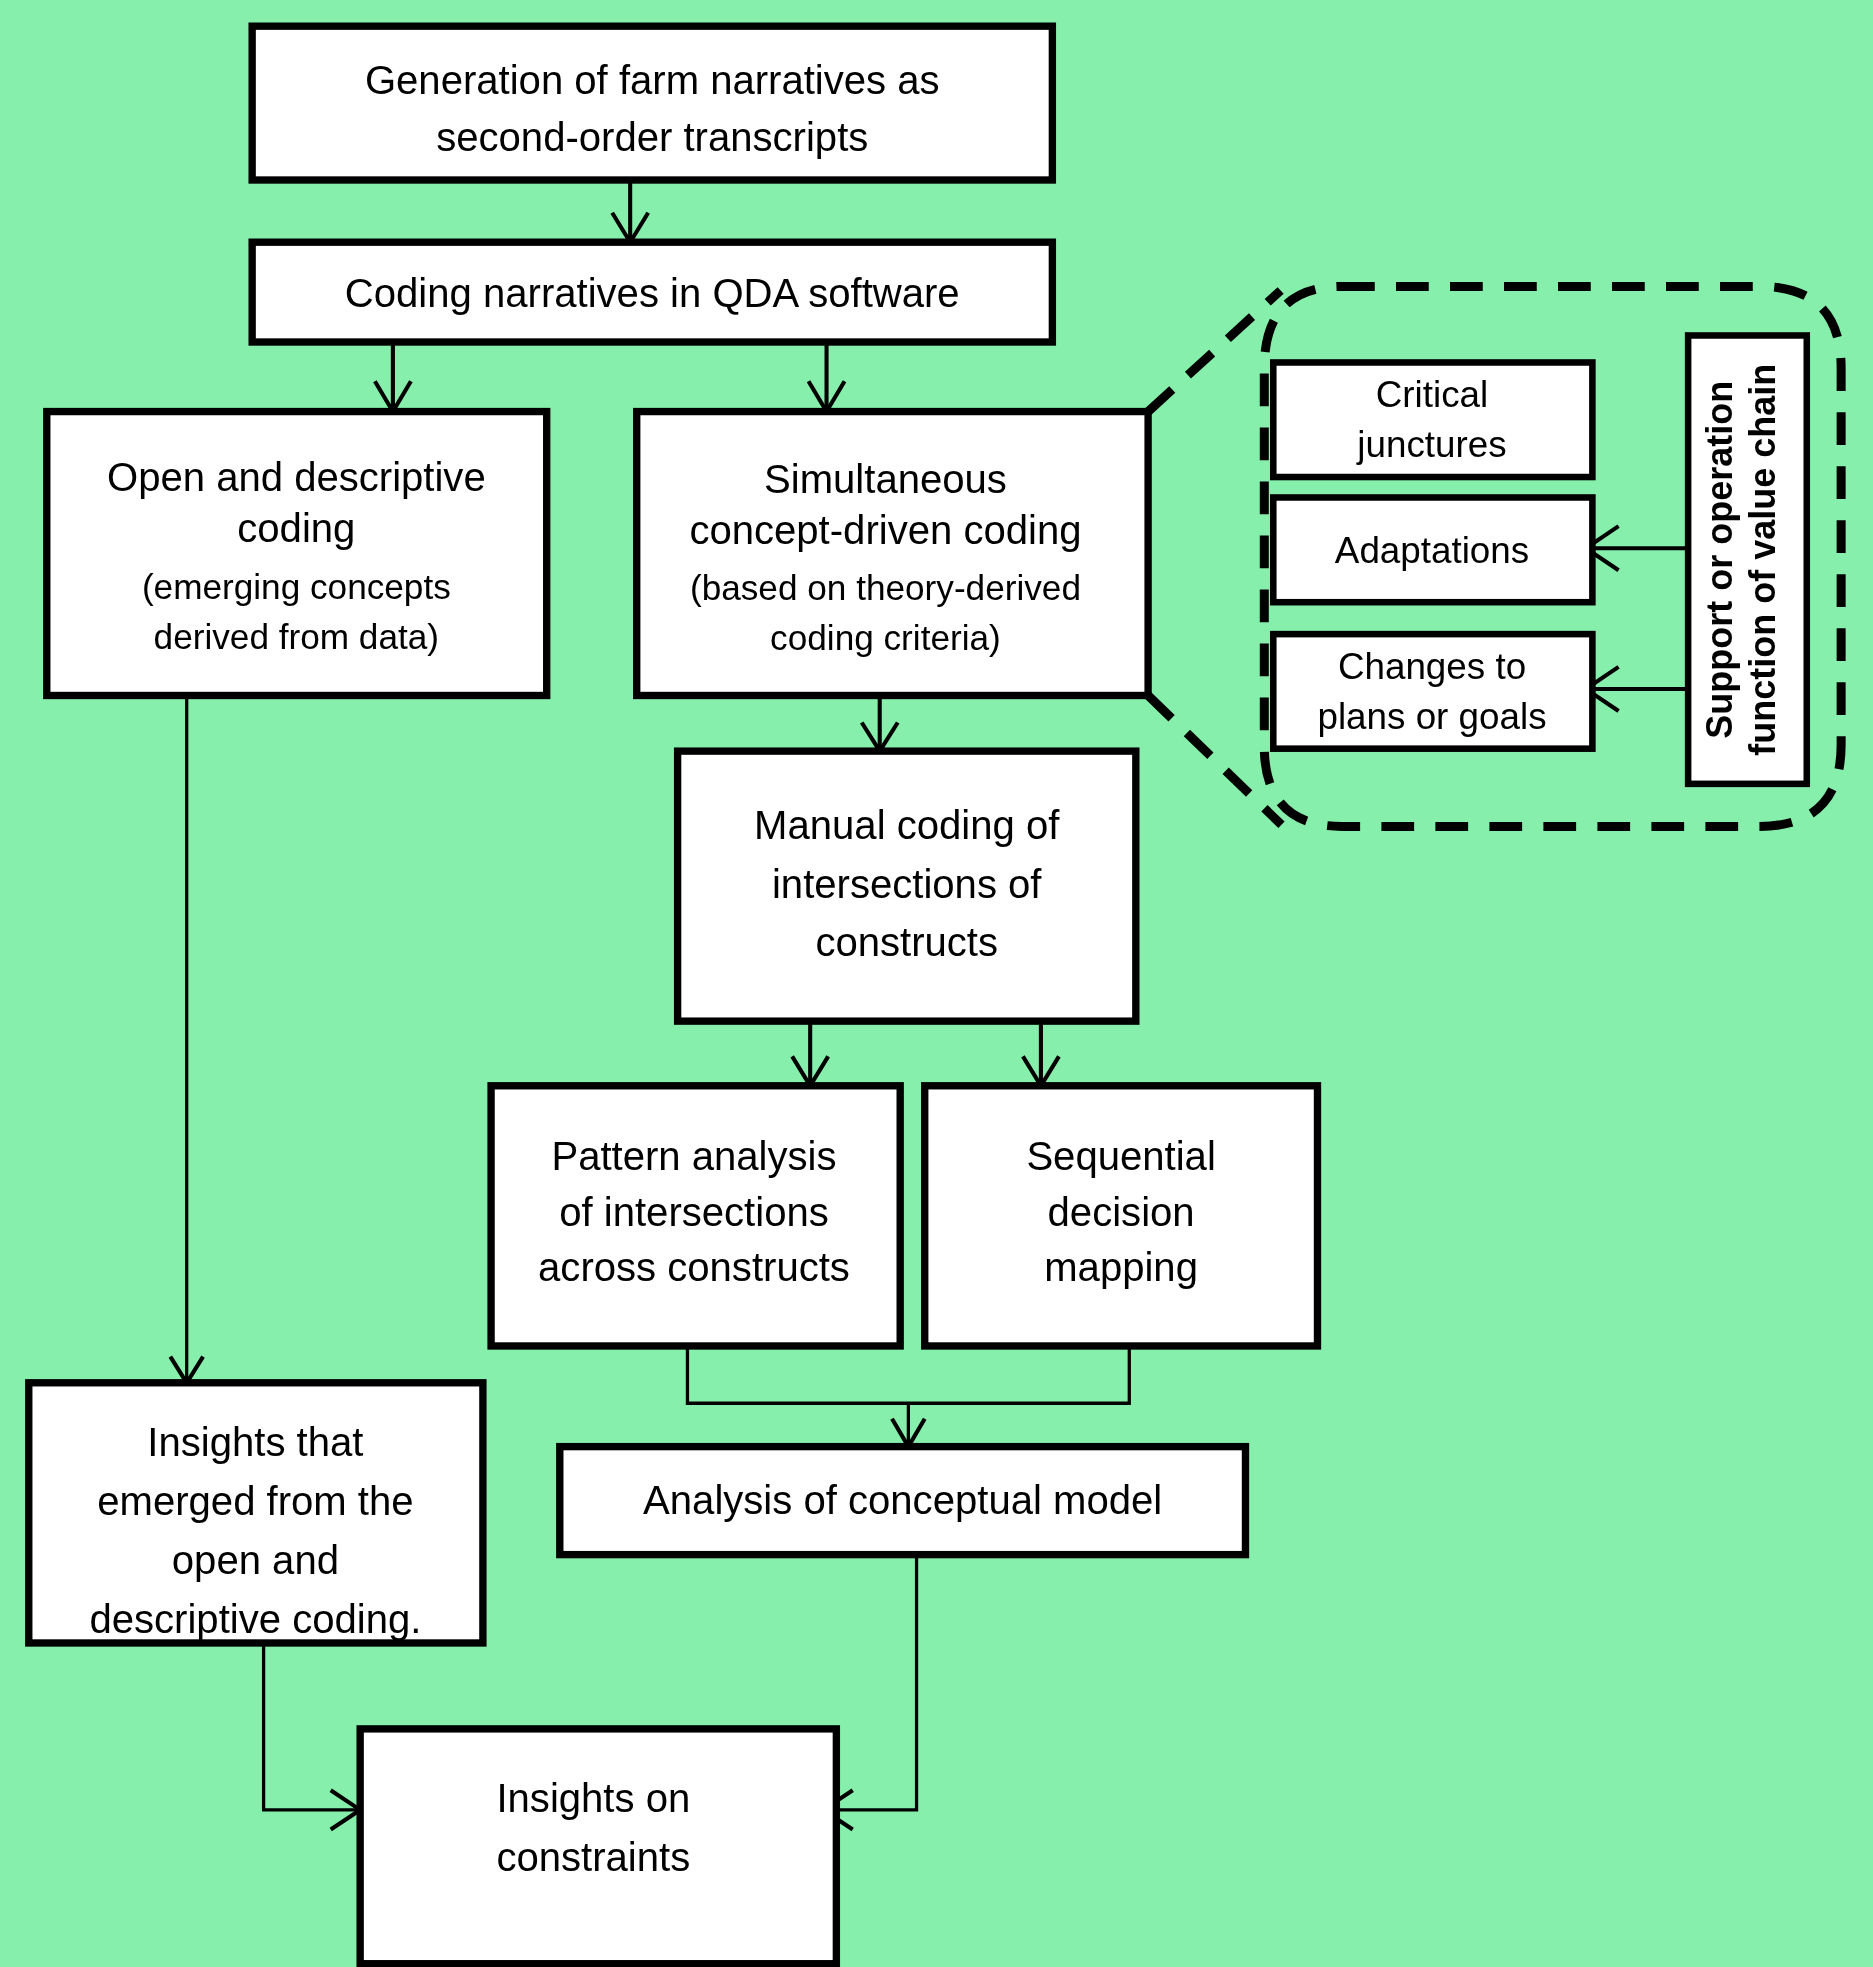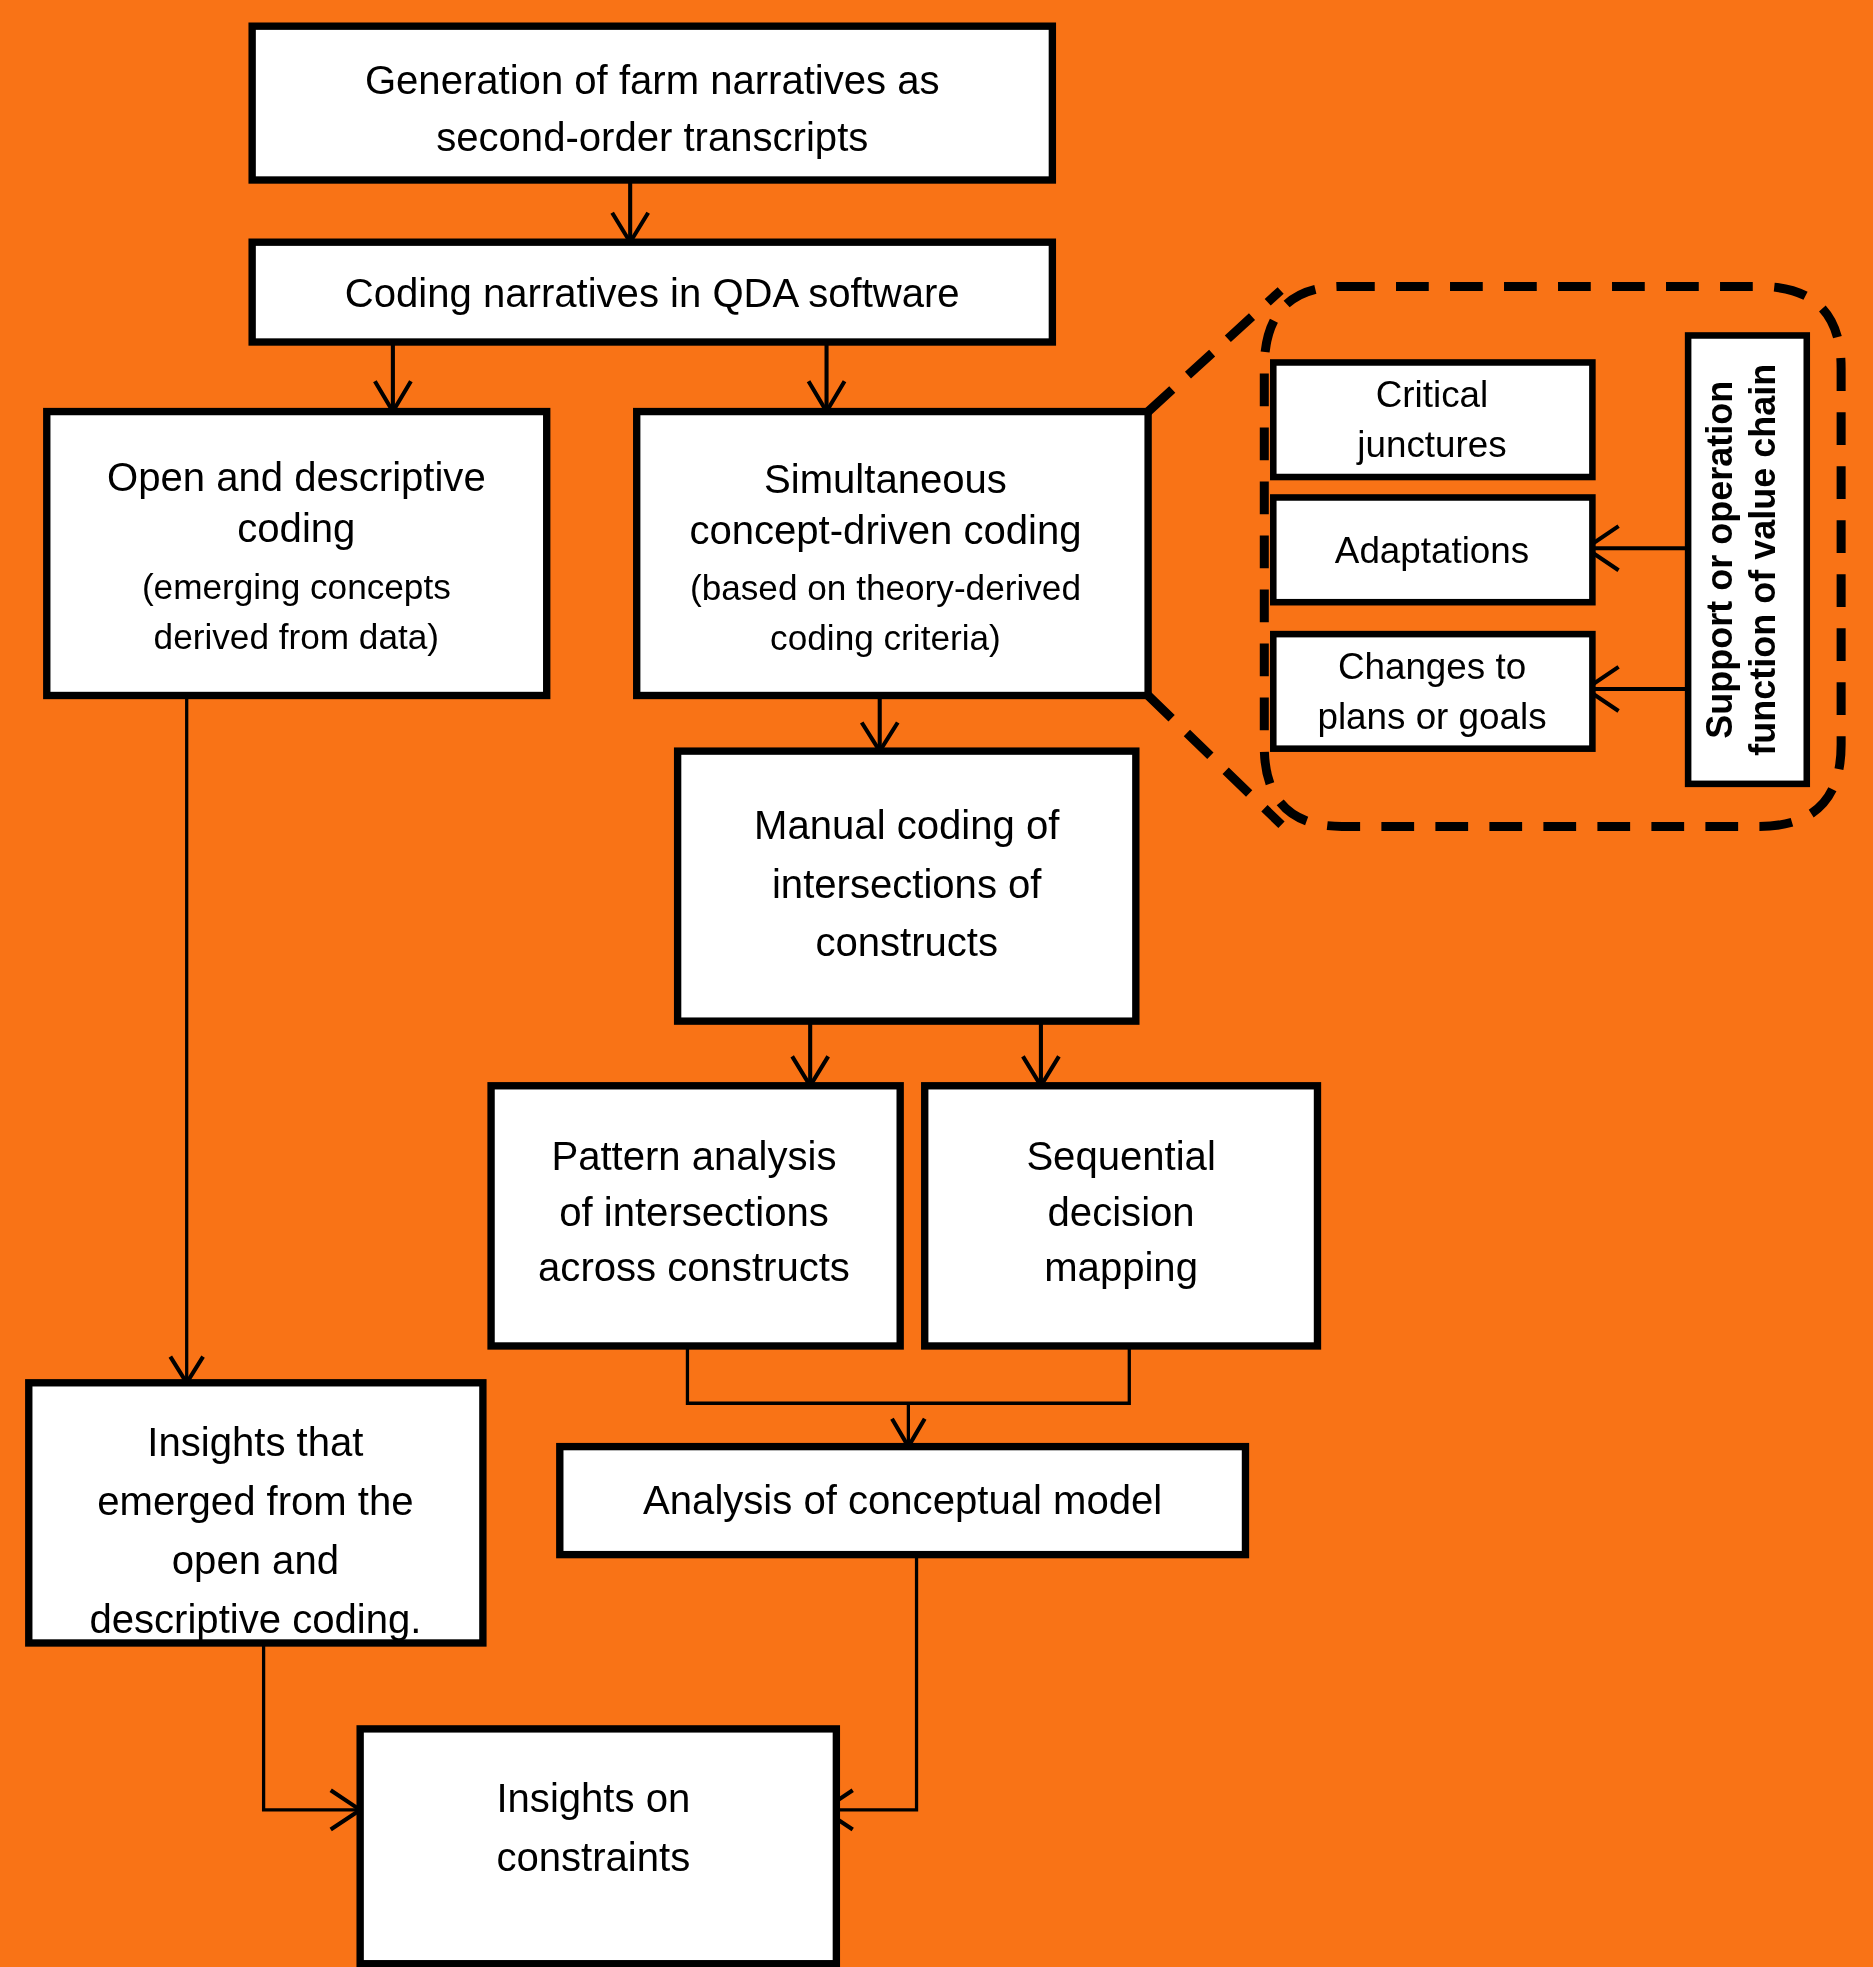--- a/index.html
+++ b/index.html
@@ -7,21 +7,21 @@
     padding: 0;
     background: #ffffff;
   }
   body {
     font-family: "Liberation Sans", sans-serif;
   }
   #diagram-root {
     position: relative;
     width: 1874px;
     height: 1967px;
-    background: #f97316;
+    background: #86efac;
     overflow: hidden;
   }
   svg.flow {
     position: absolute;
     top: 0;
     left: 0;
     width: 1874px;
     height: 1967px;
   }
   .node-rect {

